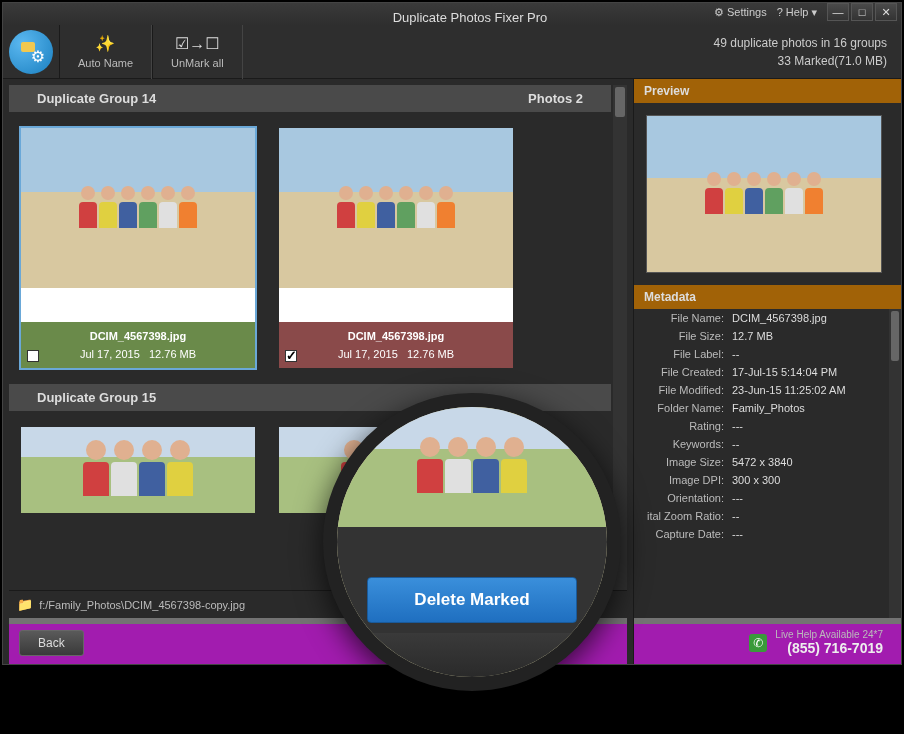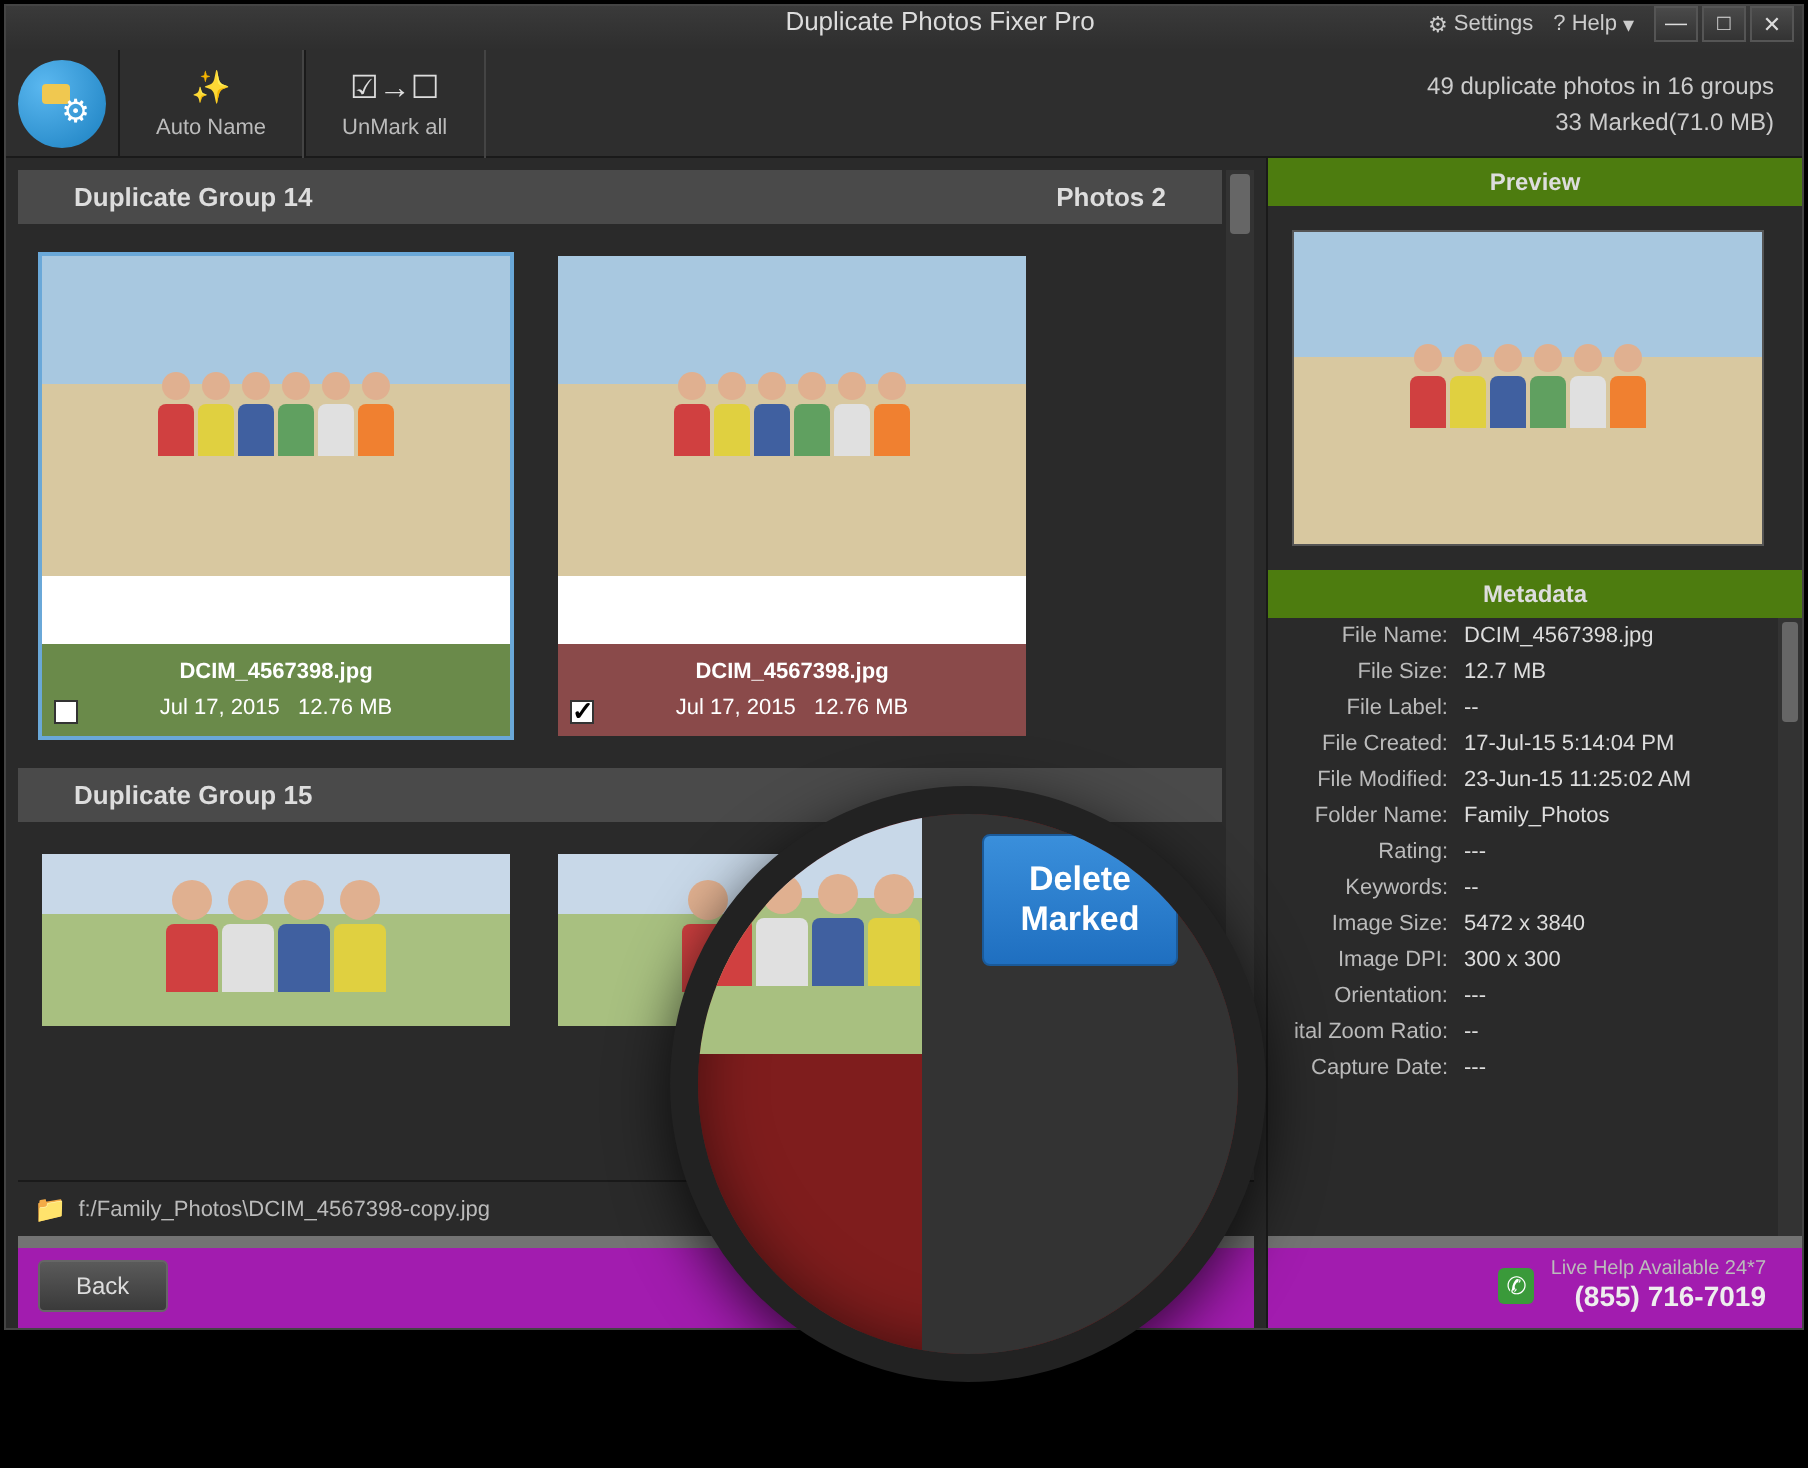--- a/index.html
+++ b/index.html
@@ -1,18 +1,18 @@
 <!DOCTYPE html>
 <html><head>
 <meta charset="utf-8">
 <style>
 * { box-sizing: border-box; margin: 0; padding: 0; }
 body { background: #000; font-family: Arial, sans-serif; color: #ccc; font-size: 12px; overflow: hidden; width: 904px; height: 734px; position: relative; }
 .window { width: 900px; height: 663px; background: #2a2a2a; border: 1px solid #444; position: relative; margin: 2px; }
-.titlebar { height: 22px; background: linear-gradient(#3a3a3a, #2e2e2e); display: flex; align-items: flex-start; justify-content: center; position: relative; padding-left: 36px; }
+.titlebar { height: 22px; background: linear-gradient(#3a3a3a, #2e2e2e); display: flex; align-items: flex-end; justify-content: center; position: relative; padding-left: 36px; }
 .titlebar-title { font-size: 13px; color: #ddd; }
 .titlebar-right { position: absolute; right: 4px; top: 0; display: flex; align-items: center; gap: 2px; }
 .titlebar-link { font-size: 11px; color: #ccc; margin-right: 8px; display: flex; align-items: center; gap: 3px; cursor: pointer; }
 .win-btn { width: 22px; height: 18px; background: linear-gradient(#4a4a4a,#333); border: 1px solid #555; color: #ddd; font-size: 11px; display: flex; align-items: center; justify-content: center; cursor: pointer; }
 .toolbar { height: 54px; background: #2e2e2e; border-bottom: 1px solid #1a1a1a; display: flex; align-items: center; }
 .logo { width: 56px; height: 54px; display: flex; align-items: center; justify-content: center; }
 .logo-circle { width: 44px; height: 44px; border-radius: 50%; background: radial-gradient(circle at 30% 30%, #5bb8f0, #1a7fc0); display: flex; align-items: center; justify-content: center; }
 .logo-inner { width: 24px; height: 24px; position: relative; }
 .logo-inner::before { content: ""; position: absolute; width: 14px; height: 10px; background: #f0c850; top: 2px; left: 2px; border-radius: 2px; }
 .logo-inner::after { content: "⚙"; position: absolute; color: #fff; font-size: 16px; right: -2px; bottom: -2px; }
@@ -38,38 +38,38 @@
 .photo-meta { padding: 8px 6px; text-align: center; font-size: 11px; color: #fff; position: relative; }
 .photo-meta.green { background: #6a8a4a; }
 .photo-meta.red { background: #8a4a4a; }
 .photo-meta .fn { font-weight: bold; display: block; margin-bottom: 6px; }
 .photo-check { width: 12px; height: 12px; background: #fff; display: inline-block; position: absolute; left: 6px; bottom: 6px; border: 1px solid #333; cursor: pointer; }
 .photo-check.checked::after { content: "✓"; position: absolute; top: -3px; left: 0; font-size: 13px; color: #000; font-weight: bold; }
 .group2-body { display: flex; gap: 20px; padding: 14px 10px; margin-right: 16px; }
 .photo-card2 { width: 238px; height: 90px; border: 2px solid transparent; overflow: hidden; }
 .photo-img2 { width: 100%; height: 100%; background: linear-gradient(180deg, #c8d8e8 0%, #c8d8e8 35%, #a8c080 35%, #a8c080 100%); display:flex; align-items:center; justify-content:center; }
 .side-panel { width: 268px; background: #2a2a2a; border-left: 1px solid #1a1a1a; display: flex; flex-direction: column; }
-.side-section-label { background: #4d7c0f; color: #ddd; font-weight: bold; padding: 5px 10px; font-size: 12px; text-align: center; }
+.side-section-label { background: #a16207; color: #ddd; font-weight: bold; padding: 5px 10px; font-size: 12px; }
 .preview-box { padding: 12px; }
 .preview-img { width: 236px; height: 158px; background: linear-gradient(180deg, #a8c8e0 0%, #a8c8e0 40%, #d8c8a0 40%, #d8c8a0 100%); border:1px solid #555; display:flex; align-items:center; justify-content:center; }
 .metadata-list { flex: 1; overflow: hidden; position: relative; }
 .meta-row { display: flex; padding: 3px 0; font-size: 11px; }
 .meta-key { width: 98px; text-align: right; color: #bbb; padding-right: 8px; }
 .meta-val { flex: 1; color: #ddd; }
 .meta-scroll { position: absolute; right: 0; top: 0; bottom: 0; width: 12px; background: #333; }
 .meta-scroll-thumb { width: 8px; margin: 2px; height: 50px; background: #666; border-radius: 2px; }
 .path-bar { background: #2a2a2a; padding: 6px 8px; color: #bbb; font-size: 11px; display: flex; align-items: center; gap: 6px; border-top: 1px solid #1a1a1a; margin-top: auto; }
 .folder-icon { color: #e0b050; font-size: 13px; }
 .bottom-bar { background: #a21caf; padding: 8px 10px; display: flex; align-items: flex-end; border-top: 6px solid #737373; height: 46px; }
 .back-btn { background: linear-gradient(#5a5a5a,#3a3a3a); border: 1px solid #666; color: #ddd; padding: 5px 18px; border-radius: 3px; font-size: 12px; cursor: pointer; }
 .help-box { margin-left: auto; text-align: right; display: flex; align-items: center; gap: 8px; padding:0 8px; }
 .phone-icon { width: 18px; height: 18px; background: #3a9a3a; border-radius: 3px; color: #fff; display: flex; align-items: center; justify-content: center; font-size: 12px; }
 .help-text { font-size: 10px; color: #bbb; }
 .help-phone { font-size: 14px; font-weight: bold; color: #eee; }
-.magnifier { position: absolute; left: 335px; top: 393px; width: 298px; height: 298px; border-radius: 50%; border: 14px solid #222; background: #7f1d1d; box-shadow: 0 8px 30px rgba(0,0,0,0.7), inset 0 0 30px rgba(0,0,0,0.5); overflow: hidden; display: flex; flex-direction: row; }
+.magnifier { position: absolute; left: 323px; top: 393px; width: 298px; height: 298px; border-radius: 50%; border: 14px solid #222; background: #fef9c3; box-shadow: 0 8px 30px rgba(0,0,0,0.7), inset 0 0 30px rgba(0,0,0,0.5); overflow: hidden; display: flex; flex-direction: column; }
 .mag-photo { height: 120px; background: linear-gradient(180deg,#c8d8e8 0%,#c8d8e8 35%,#a8c080 35%,#a8c080 100%); display:flex; align-items:center; justify-content:center; }
 .mag-gap { height: 40px; background: #333; }
 .mag-button-row { padding: 10px 30px; background: #333; }
 .delete-btn { width: 100%; padding: 12px; background: linear-gradient(#3a8fdb,#1f6fc0); border: 1px solid #1a5a9a; border-radius: 4px; color: #fff; font-size: 17px; font-weight: bold; cursor: pointer; }
 .mag-rest { flex: 1; background: linear-gradient(#3a3a3a,#2a2a2a); }
 .people { display:flex; gap:-6px; }
 .person { width:20px; height:44px; position:relative; }
 .person .head { width:14px; height:14px; border-radius:50%; background:#e0b090; margin:0 auto; }
 .person .body { width:18px; height:26px; border-radius:4px 4px 0 0; margin:2px auto 0; }
 .p1 .body{background:#d04040}.p2 .body{background:#e0d040}.p3 .body{background:#4060a0}.p4 .body{background:#60a060}.p5 .body{background:#e0e0e0}.p6 .body{background:#f08030}

